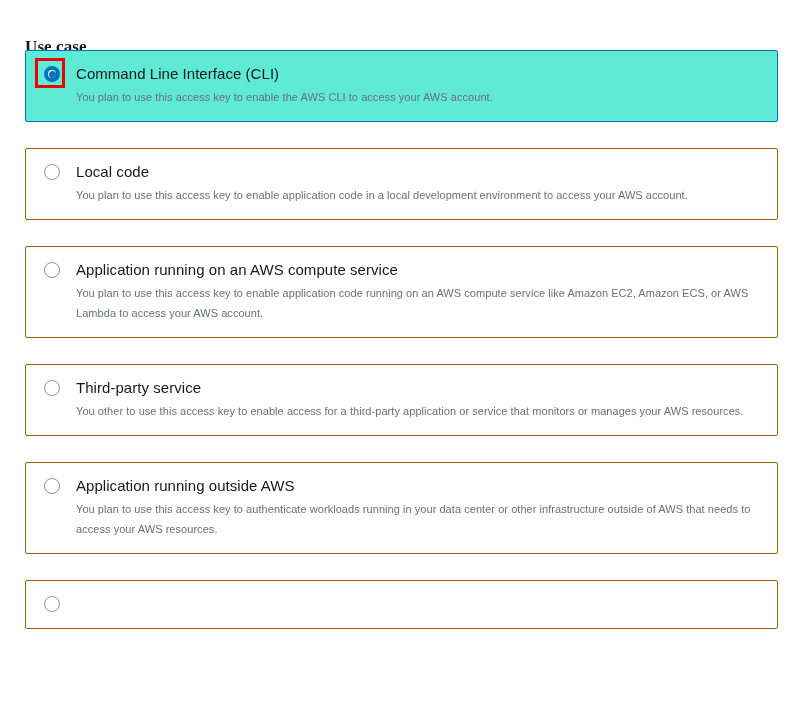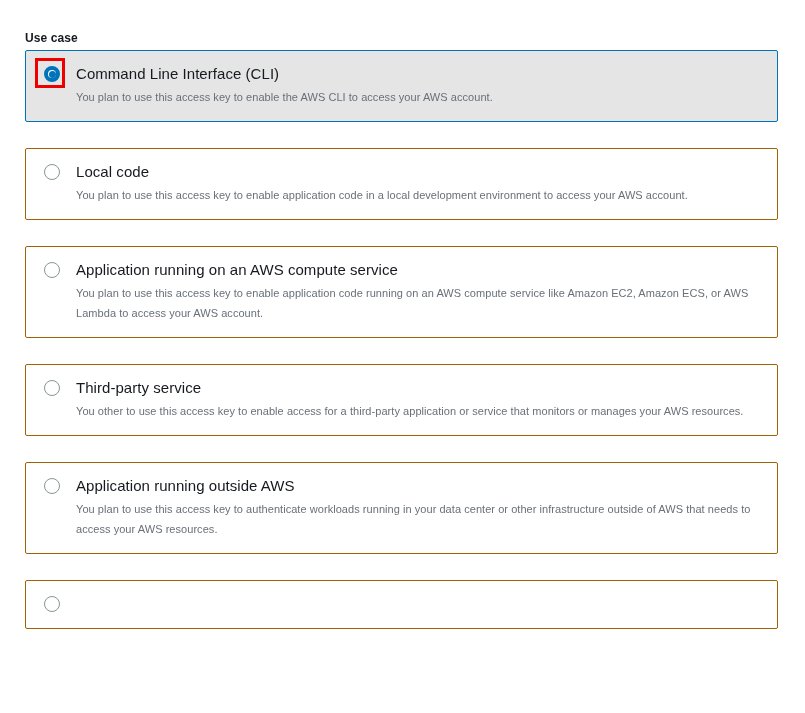--- a/index.html
+++ b/index.html
@@ -19,26 +19,27 @@
     position: relative;
     width: 805px;
     height: 713px;
     box-sizing: border-box;
     padding: 0;
   }
 
   .section-heading {
     position: absolute;
     left: 25px;
-    top: 28px;
-    font-size: 12px;
+    top: 37px;
+    font-size: 17px;
     font-weight: 700;
     color: #16191f;
     letter-spacing: 0.1px;
     line-height: 20px;
+    font-family: Liberation Serif, serif;
   }
 
   .options {
     position: absolute;
     left: 25px;
     top: 50px;
     width: 753px;
   }
 
   .option-card {
@@ -47,21 +48,21 @@
     width: 753px;
     border: 1px solid #a16207;
     border-radius: 2px;
     background: #ffffff;
     margin-bottom: 26px;
     padding: 13px 16px 14px 18px;
   }
 
   .option-card.selected {
     border: 1px solid #0073bb;
-    background: #e5e5e5;
+    background: #5eead4;
   }
 
   .option-inner {
     display: flex;
     align-items: flex-start;
   }
 
   .radio-wrap {
     position: relative;
     flex: 0 0 auto;

